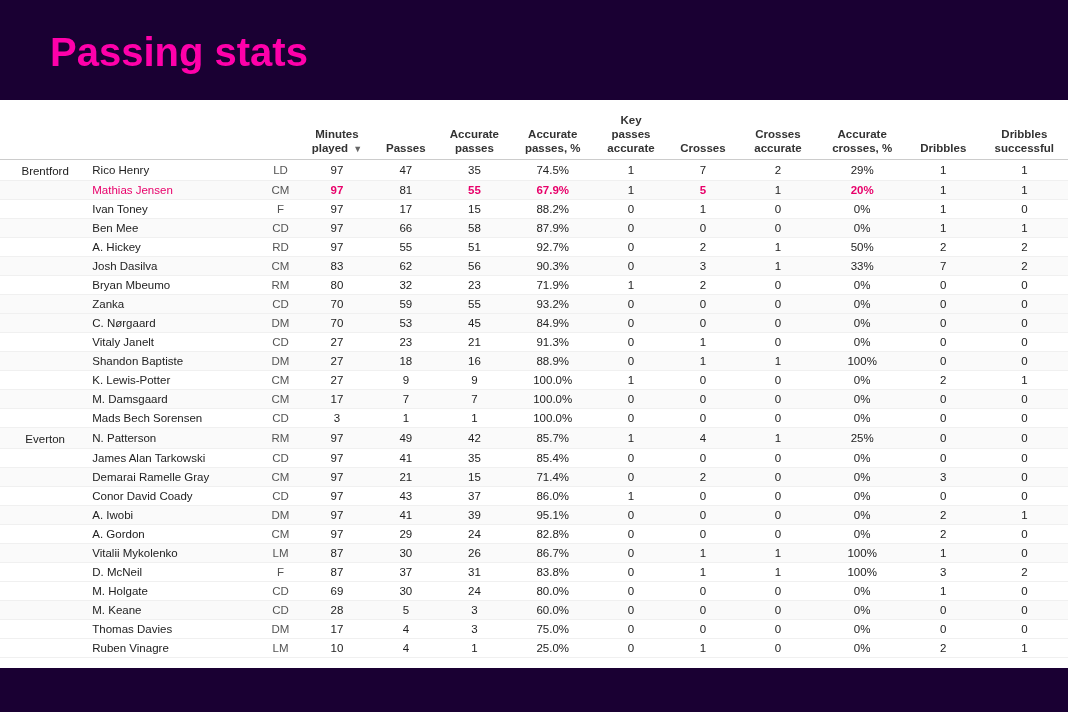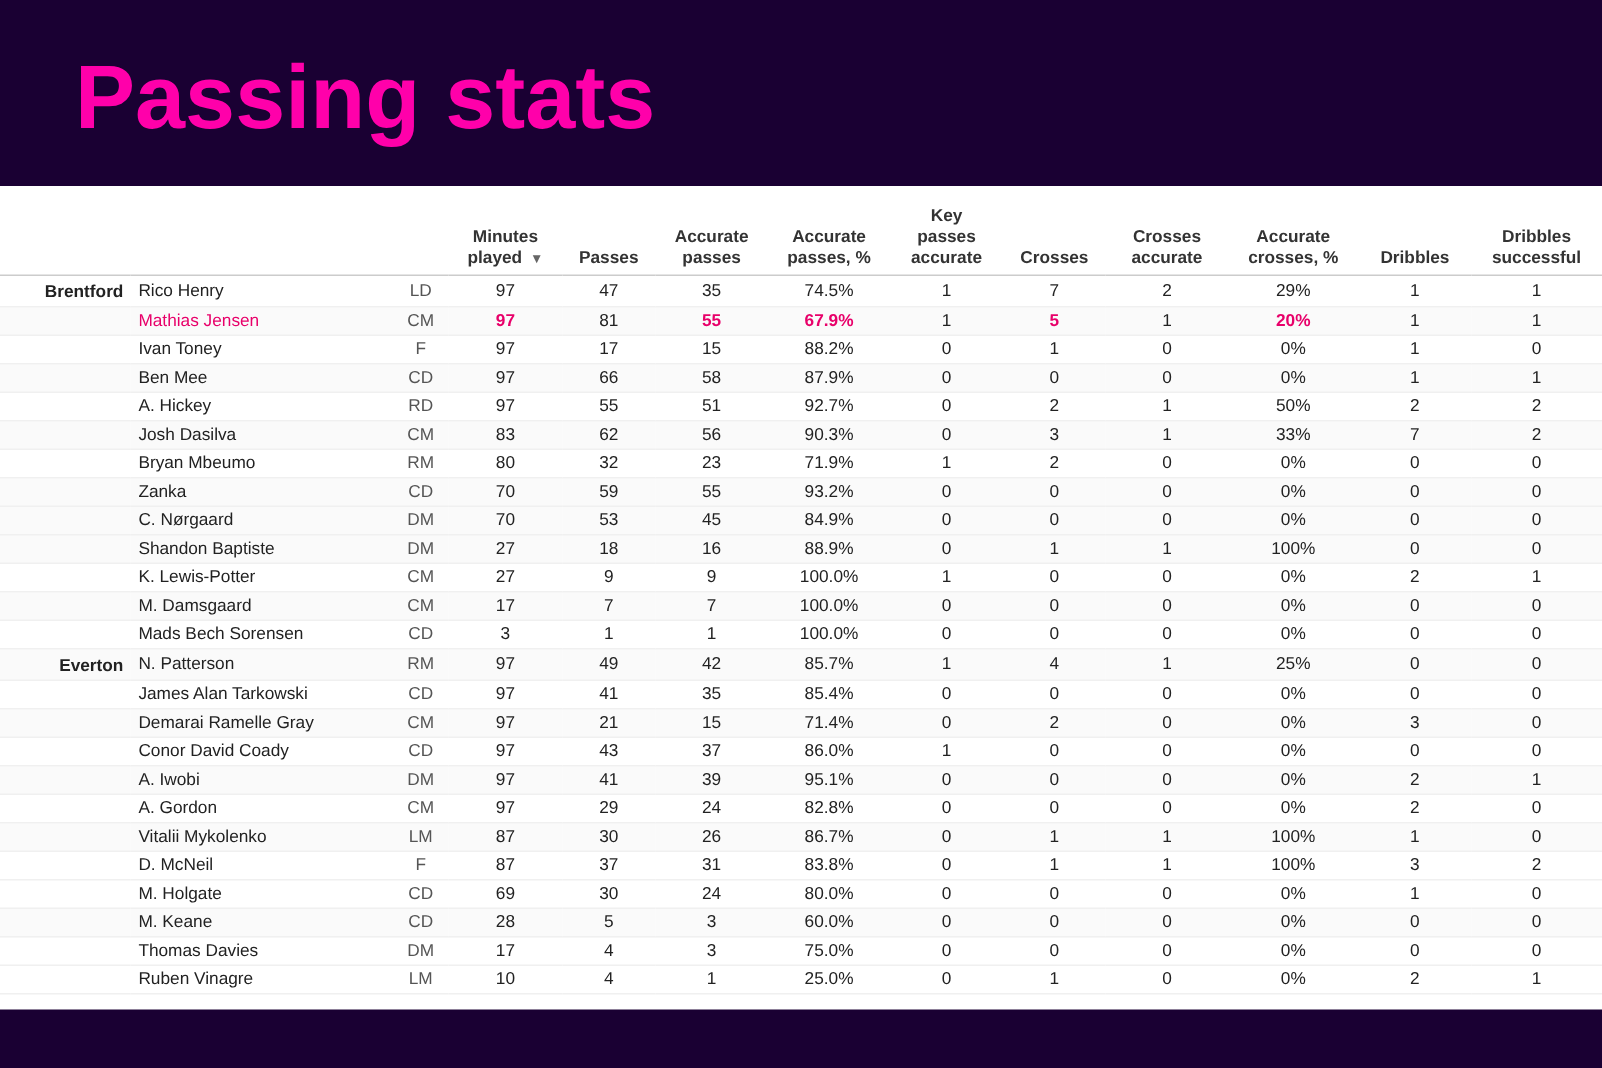--- a/index.html
+++ b/index.html
@@ -8,21 +8,21 @@
       font-family: Arial, sans-serif;
       width: 1068px;
       min-height: 712px;
     }
     .header {
       background: #1a0033;
       padding: 30px 50px 25px 50px;
     }
     .header h1 {
       color: #ff00aa;
-      font-size: 60px;
+      font-size: 40px;
       font-weight: 900;
     }
     .table-container {
       background: #ffffff;
       padding: 10px 0 10px 0;
     }
     table {
       width: 100%;
       border-collapse: collapse;
       font-size: 11.5px;
@@ -51,22 +51,22 @@
       color: #666;
       margin-left: 2px;
     }
     tbody tr td {
       padding: 3px 5px;
       text-align: center;
       color: #222;
       border-bottom: 1px solid #f0f0f0;
     }
     tbody tr td.col-team {
-      text-align: right;
-      font-weight: bold;
+      text-align: center;
+      font-weight: normal;
       color: #222;
       white-space: nowrap;
       padding-left: 8px;
       vertical-align: top;
       padding-top: 5px;
       margin-left: 24px;
     }
     tbody tr td.col-player {
       text-align: left;
       white-space: nowrap;
@@ -239,20 +239,35 @@
           <td>53</td>
           <td>45</td>
           <td>84.9%</td>
           <td>0</td>
           <td>0</td>
           <td>0</td>
           <td>0%</td>
           <td>0</td>
           <td>0</td>
         </tr>
+        <tr>
+          <td class="col-team"></td>
+          <td class="col-player">Vitaly Janelt</td>
+          <td class="col-pos">CD</td>
+          <td>27</td>
+          <td>23</td>
+          <td>21</td>
+          <td>91.3%</td>
+          <td>0</td>
+          <td>1</td>
+          <td>0</td>
+          <td>0%</td>
+          <td>0</td>
+          <td>0</td>
+        </tr>
         <tr class="row-alt">
           <td class="col-team"></td>
           <td class="col-player">Shandon Baptiste</td>
           <td class="col-pos">DM</td>
           <td>27</td>
           <td>18</td>
           <td>16</td>
           <td>88.9%</td>
           <td>0</td>
           <td>1</td>

